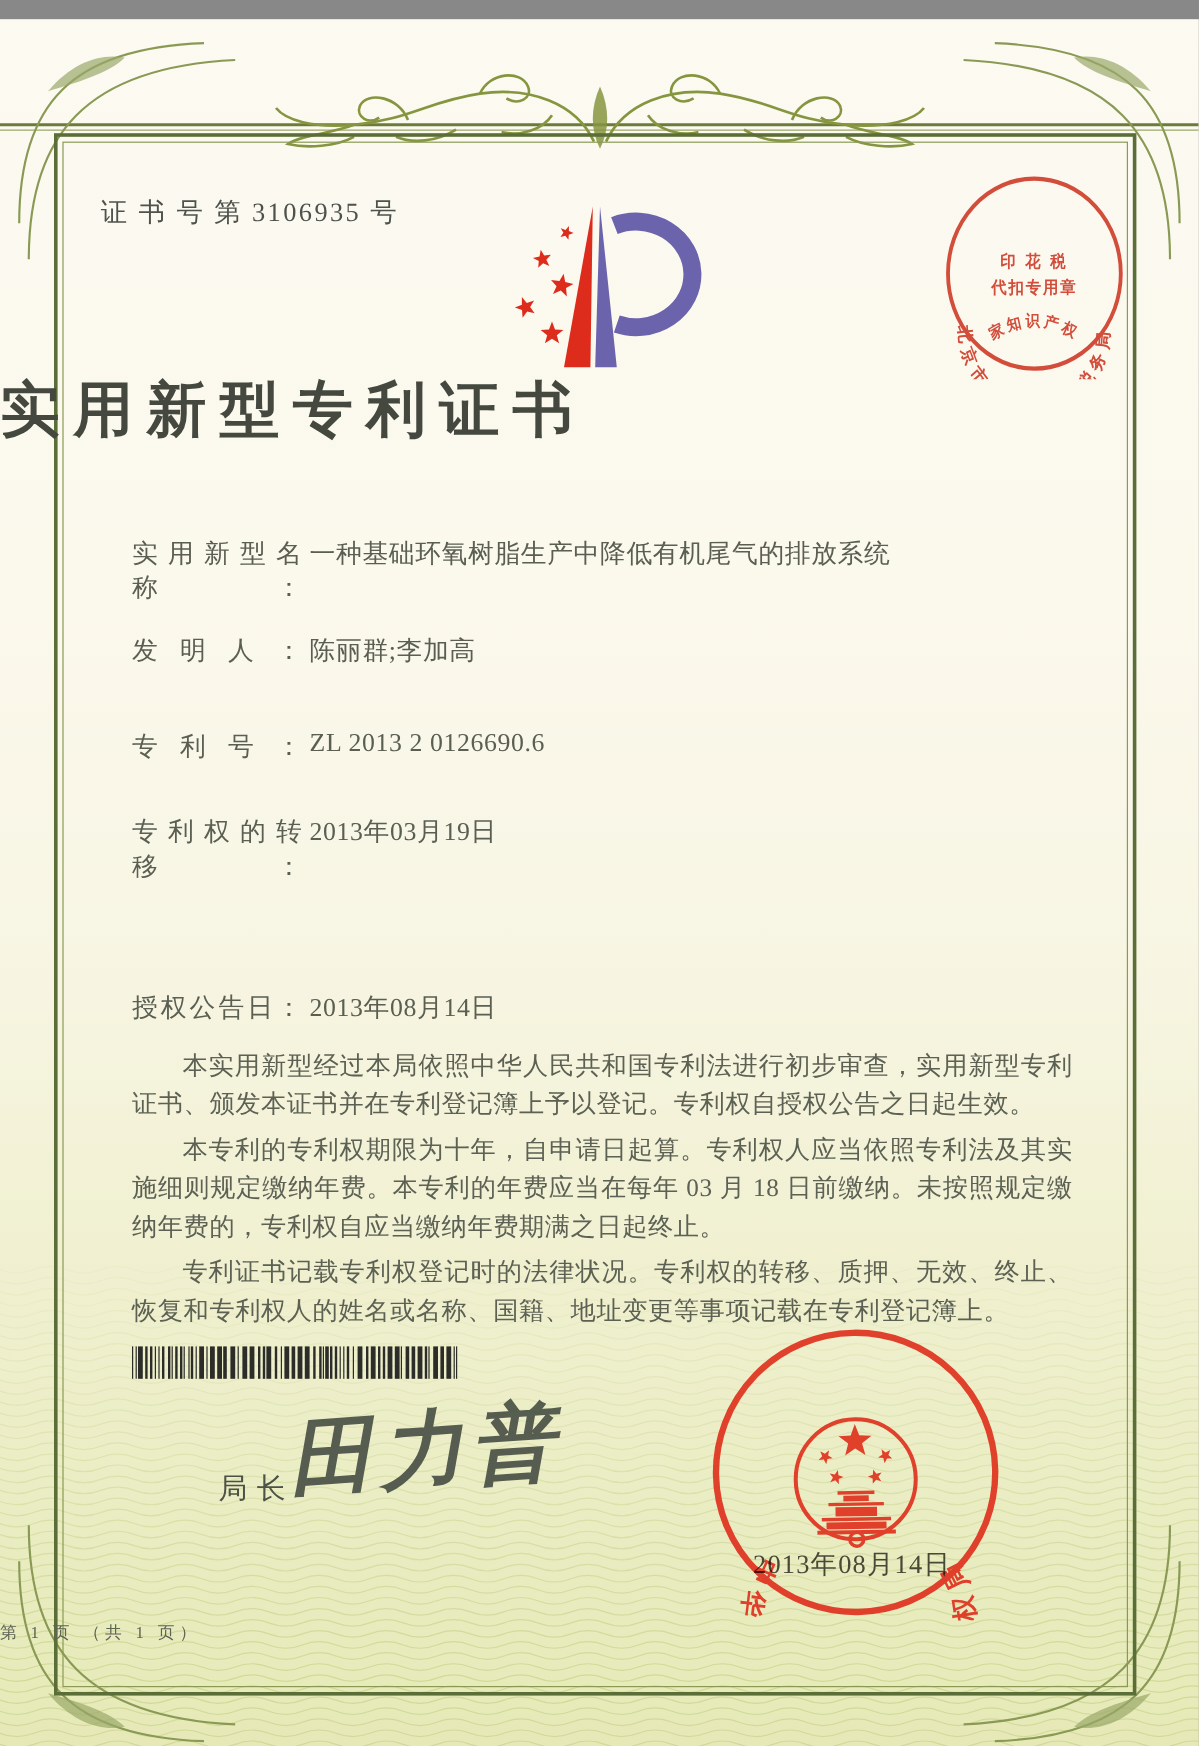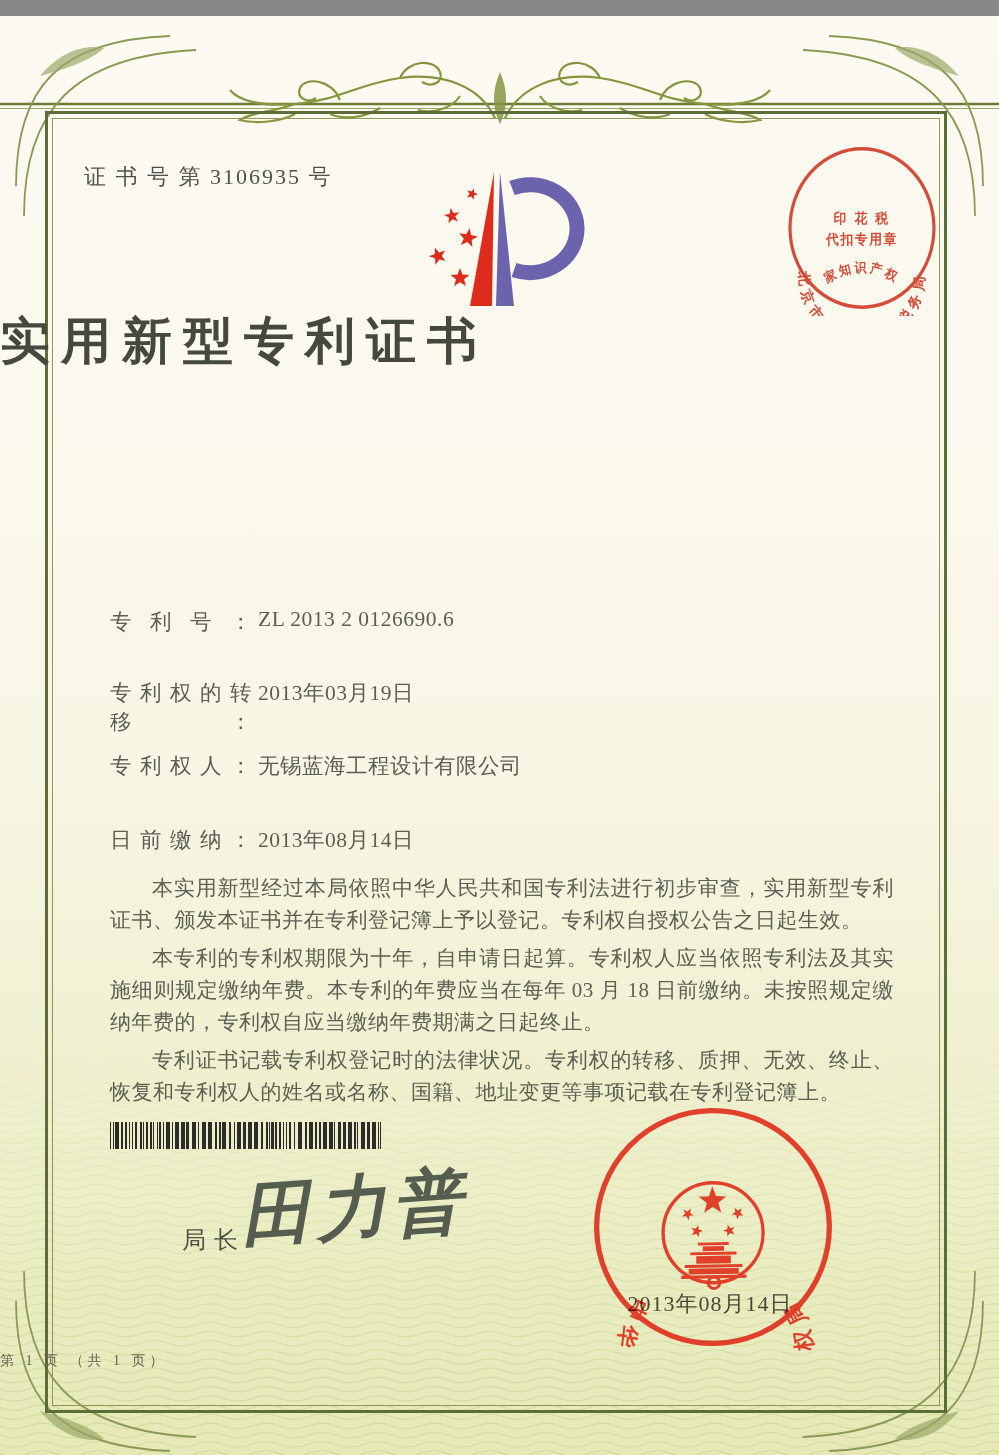--- a/index.html
+++ b/index.html
@@ -150,31 +150,34 @@
     </text>
     <text font-size="15" letter-spacing="3.5" fill="#d0402e" font-weight="bold">
       <textPath href="#ts-bot" startOffset="50%" text-anchor="middle">国家知识产权局</textPath>
     </text>
     <text x="100" y="94" text-anchor="middle" font-size="16" letter-spacing="3" fill="#d0402e" font-weight="bold">印 花 税</text>
     <text x="100" y="118" text-anchor="middle" font-size="16" letter-spacing="2" fill="#d0402e" font-weight="bold">代扣专用章</text>
   </svg>
 
   <div class="title">实用新型专利证书</div>
 
+  <div class="fieldrow" style="top:430px">
+    <span class="flabel">实用新型名称：</span><span class="fvalue">一种基础环氧树脂生产中降低有机尾气的排放系统</span>
+  </div>
+  <div class="fieldrow" style="top:511px">
+    <span class="flabel">发明人：</span><span class="fvalue">陈丽群;李加高</span>
+  </div>
   <div class="fieldrow" style="top:591px">
     <span class="flabel">专利号：</span><span class="fvalue">ZL 2013 2 0126690.6</span>
   </div>
   <div class="fieldrow" style="top:662px">
     <span class="flabel">专利权的转移：</span><span class="fvalue">2013年03月19日</span>
   </div>
-  <div class="fieldrow" style="top:735px">
-    <span class="flabel">专利权人：</span><span class="fvalue">无锡蓝海工程设计有限公司</span>
-  </div>
   <div class="fieldrow" style="top:809px">
-    <span class="flabel">日前缴纳：</span><span class="fvalue">2013年08月14日</span>
+    <span class="flabel">授权公告日：</span><span class="fvalue">2013年08月14日</span>
   </div>
 
   <div class="paras">
     <p>本实用新型经过本局依照中华人民共和国专利法进行初步审查，实用新型专利证书、颁发本证书并在专利登记簿上予以登记。专利权自授权公告之日起生效。</p>
     <p>本专利的专利权期限为十年，自申请日起算。专利权人应当依照专利法及其实施细则规定缴纳年费。本专利的年费应当在每年 03 月 18 日前缴纳。未按照规定缴纳年费的，专利权自应当缴纳年费期满之日起终止。</p>
     <p>专利证书记载专利权登记时的法律状况。专利权的转移、质押、无效、终止、恢复和专利权人的姓名或名称、国籍、地址变更等事项记载在专利登记簿上。</p>
   </div>
 
   <div class="barcode" id="barcode">
       <i style="left:0px;width:1px"></i>

